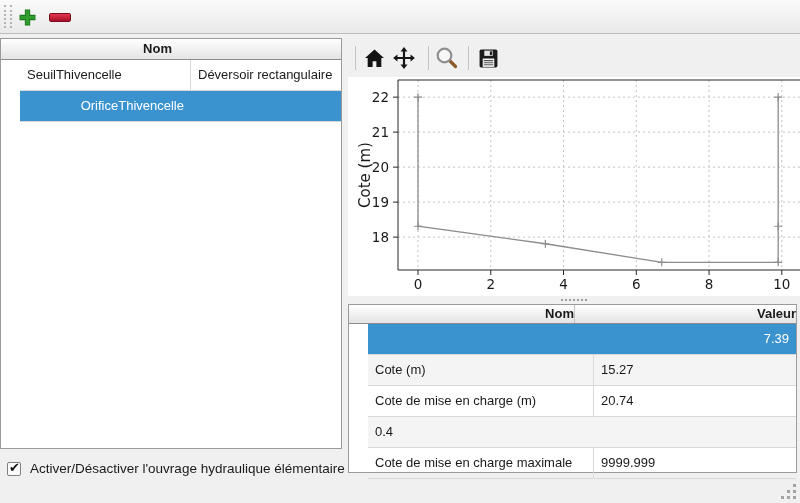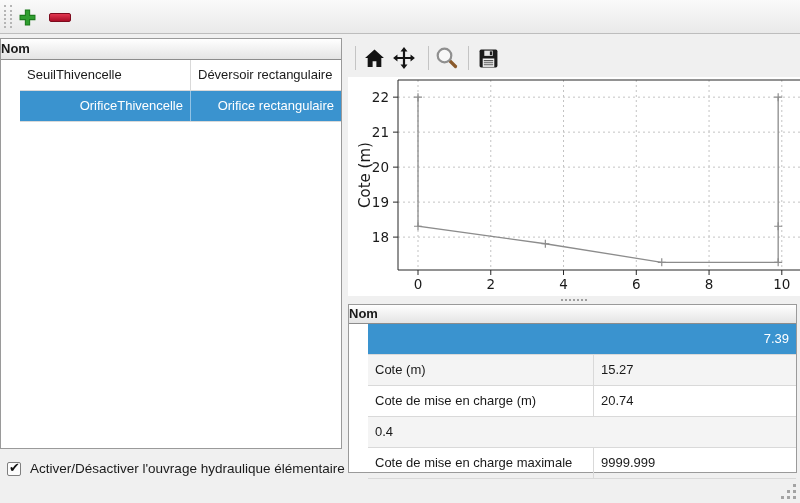--- a/index.html
+++ b/index.html
@@ -12,21 +12,21 @@
             border-left:2px dotted #b5b5b5;border-right:2px dotted #b5b5b5;cursor:grab;}
   .tbbtn{position:absolute;top:4px;width:26px;height:26px;border:none;background:transparent;
          display:flex;align-items:center;justify-content:center;padding:0;cursor:pointer;}
   .minusbar{width:20px;height:7px;border:1px solid #7d0b1e;border-radius:2px;
             background:linear-gradient(#e23750,#ab0e28);}
   
   .ltable{position:absolute;left:0;top:38px;width:342px;height:411px;background:#fff;
           border:1px solid #9a9a9a;box-sizing:border-box;display:flex;flex-direction:column;}
   .thead{display:flex;height:20px;background:linear-gradient(#ffffff,#e4e4e4);
          border-bottom:1px solid #8c8c8c;font-weight:bold;font-size:13px;flex:none;}
-  .thc{box-sizing:border-box;text-align:left;line-height:19px;border-right:1px solid #c3c3c3;}
+  .thc{box-sizing:border-box;text-align:right;line-height:19px;border-right:1px solid #c3c3c3;}
   .thc:last-child{border-right:none;}
   .trow{display:flex;height:30px;border-bottom:1px solid #d9d9d9;font-size:13px;flex:none;margin-left:19px;}
   .tc{box-sizing:border-box;padding:0 7px;line-height:29px;border-right:1px solid #d9d9d9;
       white-space:nowrap;overflow:hidden;}
   .tc:last-child{border-right:none;}
   .sel{background:#3a93cf;color:#fff;text-align:right;}
   .sel .tc{border-right-color:rgba(255,255,255,.45);border-bottom-color:#3a93cf;}
   .lt-c1{width:171px;} .lt-c2{width:169px;flex:1;}
   .pt-c1{width:226px;} .pt-c2{width:221px;flex:1;}
   
@@ -80,21 +80,20 @@
 <div class="ltable">
   <div class="thead">
     <div class="thc lt-c1">Nom</div>
   </div>
   <div class="trow">
     <div class="tc lt-c1">SeuilThivencelle</div>
     <div class="tc lt-c2">Déversoir rectangulaire</div>
   </div>
   <div class="trow sel">
     <div class="tc lt-c1">OrificeThivencelle</div>
-    <div class="tc lt-c2">Orifice rectangulaire</div>
   </div>
 </div>
 
 <div class="vsplit"></div>
 
 <div class="mpltb">
   <div class="mplsep" style="left:7px"></div>
   <button class="mplbtn" style="left:12px">
     <svg width="21" height="21" viewBox="0 0 20 20">
       <path d="M10 1.5 L19 9.5 H16.5 V18 H11.8 V12.5 H8.2 V18 H3.5 V9.5 H1 Z" fill="#141414"></path>
@@ -173,20 +172,21 @@
     </svg>
 </div>
 
 <div class="hsplit">
     <div class="dots"></div>
   </div>
 
 <div class="ptable">
   <div class="thead">
     <div class="thc pt-c1">Nom</div>
+    <div class="thc pt-c2">Valeur</div>
   </div>
   <div class="trow sel">
     <div class="tc pt-c2">7.39</div>
   </div>
   <div class="trow alt">
     <div class="tc pt-c1">Cote (m)</div>
     <div class="tc pt-c2">15.27</div>
   </div>
   <div class="trow">
     <div class="tc pt-c1">Cote de mise en charge (m)</div>

